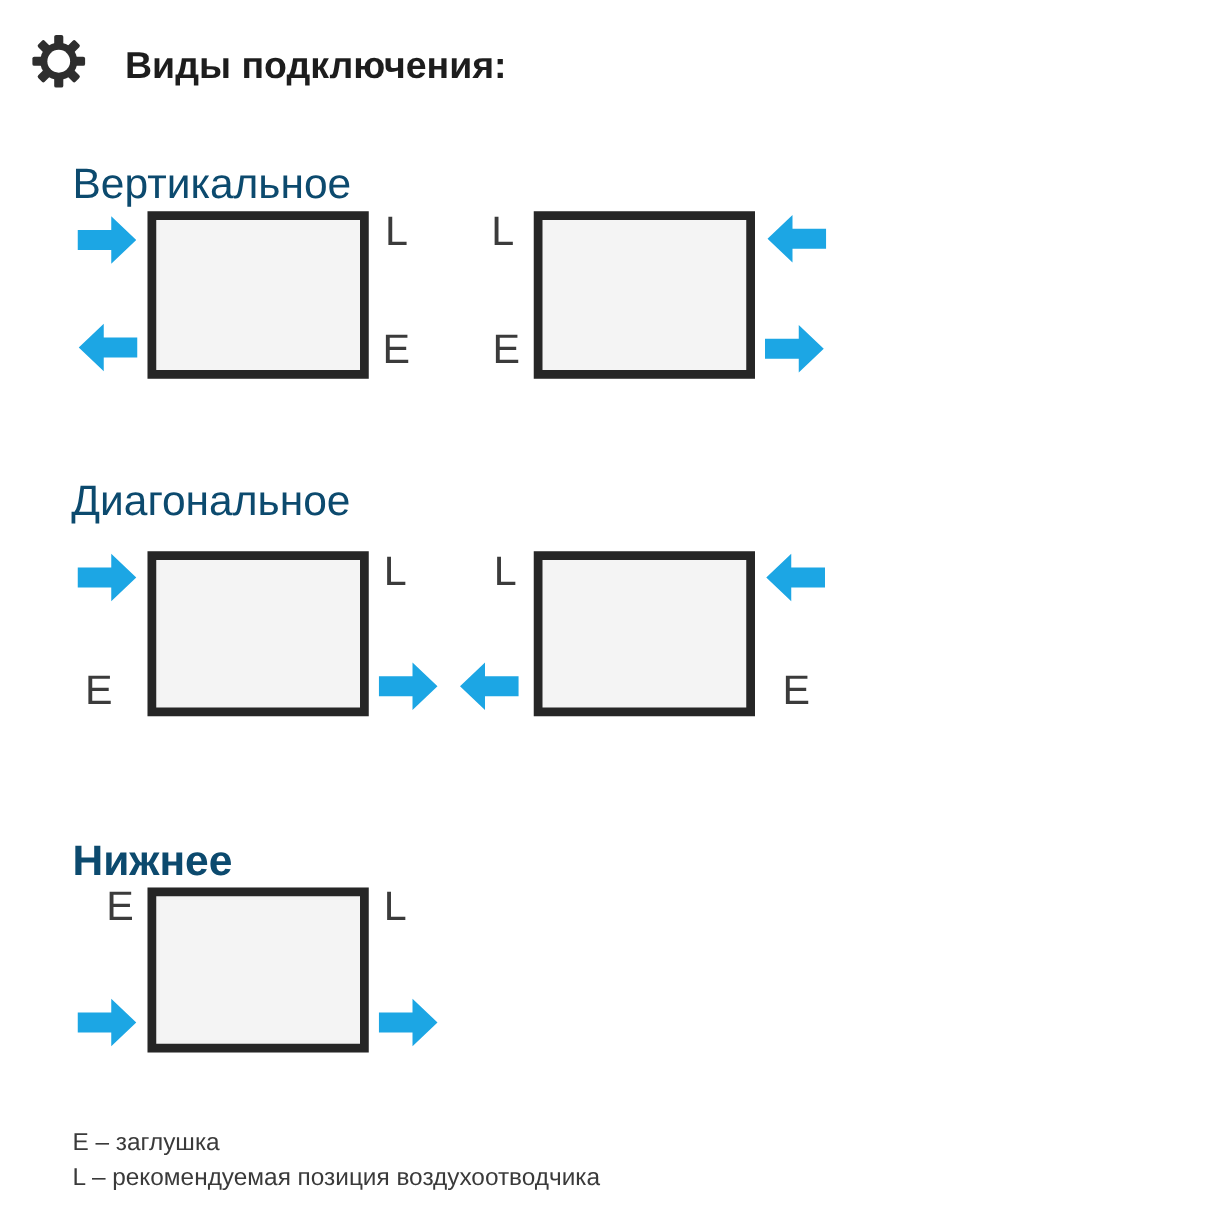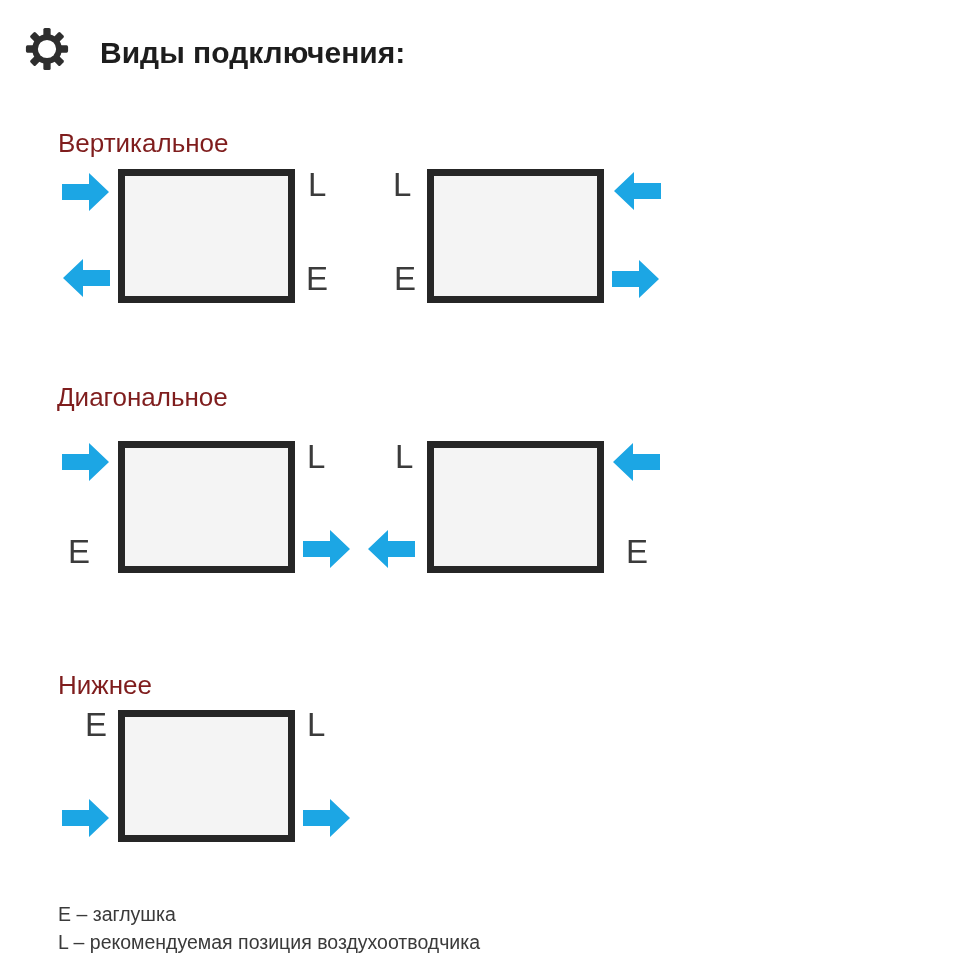--- a/index.html
+++ b/index.html
@@ -8,24 +8,24 @@
     font-family:"Liberation Sans",sans-serif;overflow:hidden;
   }
   
   .hdr-icon{position:absolute;left:24px;top:26px;width:46px;height:46px;}
   .hdr-icon svg{display:block;width:100%;height:100%;}
   .page-title{
     position:absolute;left:100px;top:36px;font-size:30px;font-weight:700;
     color:#1d1d1d;line-height:1.1;white-space:nowrap;
   }
   
-  .sec-title{position:absolute;font-size:26px;color:#7f1d1d;line-height:1;white-space:nowrap;}
+  .sec-title{position:absolute;font-size:34px;color:#0c4a6e;line-height:1;white-space:nowrap;}
   #t-vertical{left:58px;top:130px;}
   #t-diagonal{left:57px;top:384px;}
-  #t-bottom{left:58px;top:672px;}
+  #t-bottom{left:58px;top:672px;font-weight:bold;}
   
   .rad{
     position:absolute;background:#f4f4f4;border:7px solid #262626;
     box-sizing:border-box;
   }
   #rad1a{left:118px;top:169px;width:177px;height:134px;}
   #rad1b{left:427px;top:169px;width:177px;height:134px;}
   #rad2a{left:118px;top:441px;width:177px;height:132px;}
   #rad2b{left:427px;top:441px;width:177px;height:132px;}
   #rad3 {left:118px;top:710px;width:177px;height:132px;}

